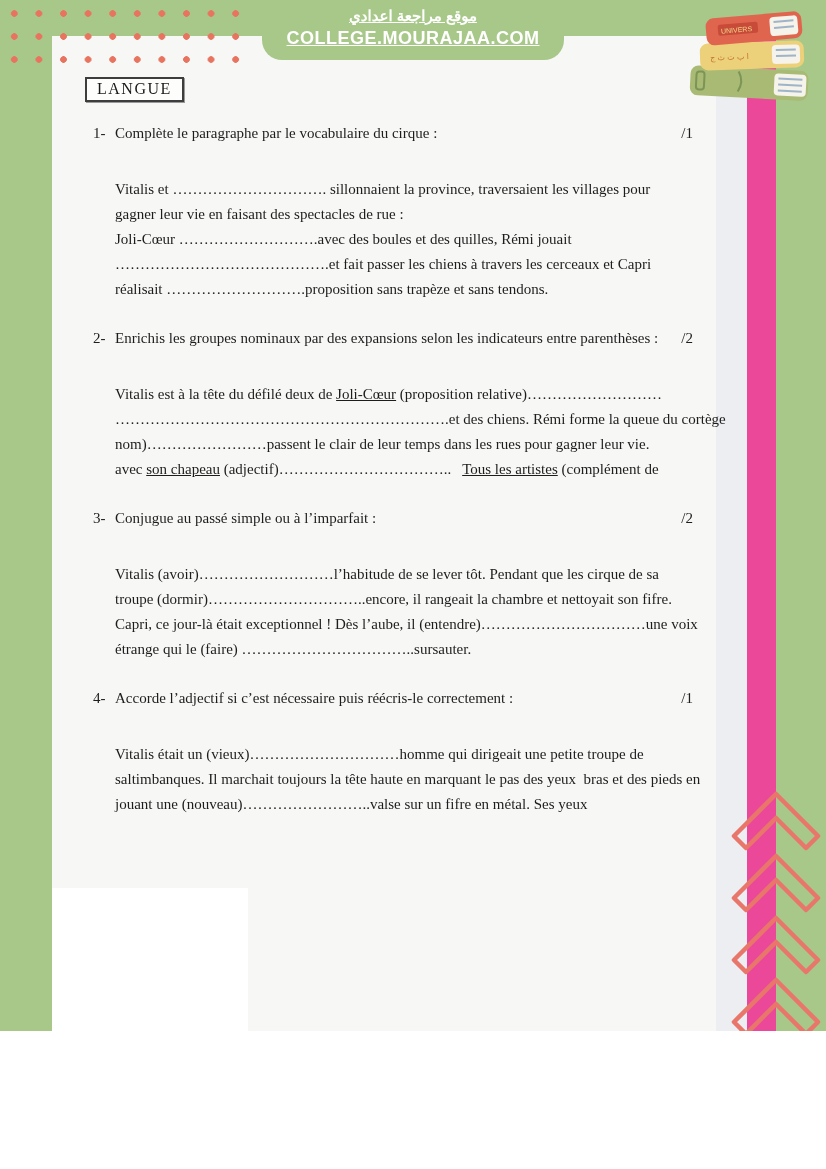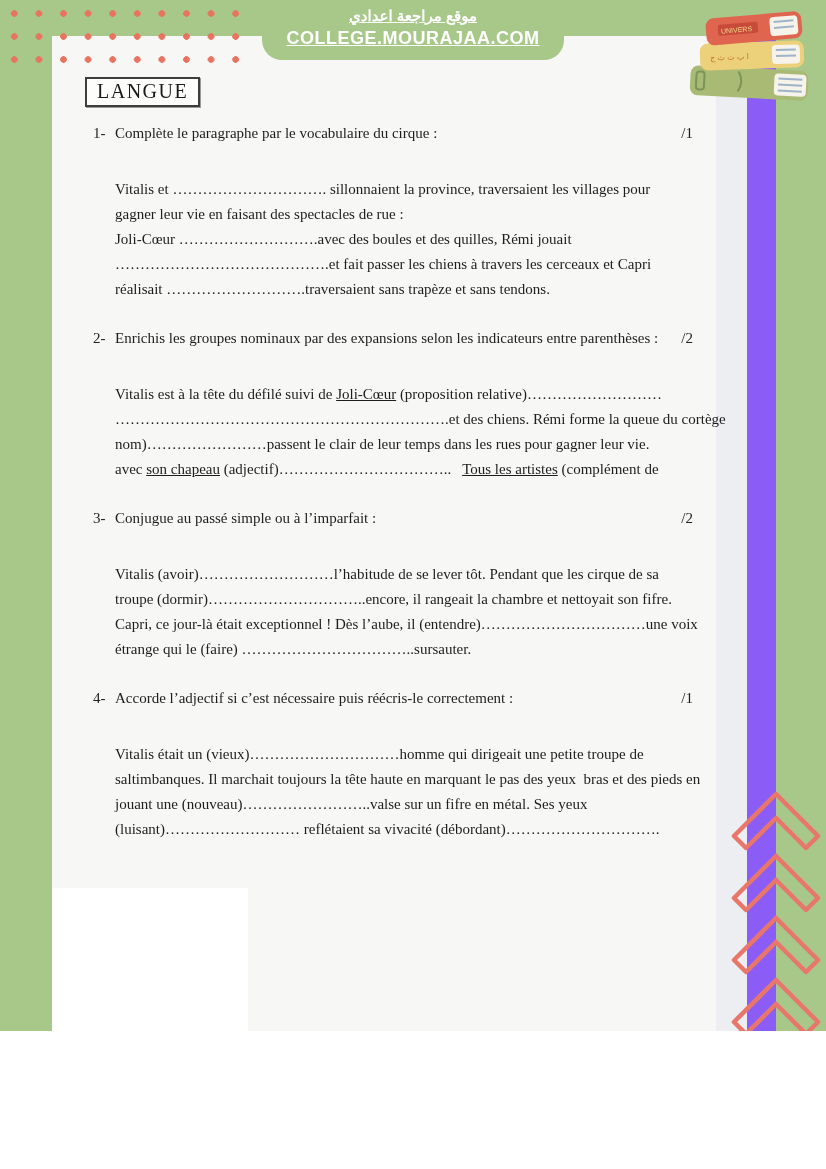--- a/index.html
+++ b/index.html
@@ -1,16 +1,16 @@
 <!DOCTYPE html>
 <html><head>
 <meta charset="utf-8">
 <style>
   html,body{margin:0;padding:0;background:#ffffff;}
-  .frame{position:relative;width:826px;height:1031px;background:#8b5cf6;overflow:hidden;
+  .frame{position:relative;width:826px;height:1031px;background:#ec4899;overflow:hidden;
          font-family:"Liberation Sans",sans-serif;}
 
   
   .band-top{position:absolute;left:0;top:0;width:826px;height:36px;background:#a8c88a;}
   .strip-left{position:absolute;left:0;top:0;width:52px;height:1169px;background:#a8c88a;}
   .strip-right{position:absolute;left:776px;top:0;width:50px;height:1169px;background:#a8c88a;}
   .band-bottom{position:absolute;left:0;top:1110px;width:826px;height:59px;background:#a8c88a;}
   .tab-top{position:absolute;left:262px;top:0;width:302px;height:60px;background:#a8c88a;
            border-radius:0 0 20px 20px;}
   .tab-bottom{position:absolute;left:262px;top:1076px;width:308px;height:44px;background:#a8c88a;
@@ -30,21 +30,21 @@
   
   .hdr{position:absolute;left:160px;top:5px;width:506px;text-align:center;color:#ffffff;font-weight:bold;}
   .hdr .ar{font-size:15px;line-height:21px;text-decoration:underline;direction:rtl;}
   .hdr .url{font-size:18px;line-height:24px;text-decoration:underline;letter-spacing:.5px;}
   .ftr{position:absolute;left:160px;top:1080px;width:506px;text-align:center;color:#ffffff;font-weight:bold;}
   .ftr .ar{font-size:15px;line-height:20px;text-decoration:underline;direction:rtl;}
   .ftr .url{font-size:22px;line-height:28px;text-decoration:underline;letter-spacing:.5px;}
 
   
   .langue{position:absolute;left:85px;top:77px;padding:1px 10px 2px 10px;border:2px solid #3d3d3d;
-          background:#fdfdfc;font-family:"Liberation Serif",serif;font-size:20px;letter-spacing:1.5px;
+          background:#fdfdfc;font-family:"Liberation Serif",serif;font-size:16px;letter-spacing:1.5px;
           color:#1a1a1a;box-shadow:1px 1px 0 #9a9a9a;}
 
   
   .doc-text{position:absolute;left:93px;top:121px;width:600px;
             font-family:"Liberation Serif",serif;font-size:15px;line-height:25px;color:#1d1d1d;}
   .q{margin-bottom:24px;}
   .q-head{display:flex;}
   .q-num{width:22px;flex:none;}
   .q-prompt{flex:1;}
   .q-marks{width:28px;flex:none;text-align:right;}
@@ -121,31 +121,31 @@
         <div class="q-head">
           <span class="q-num">1-</span>
           <span class="q-prompt">Complète le paragraphe par le vocabulaire du cirque :</span>
           <span class="q-marks">/1</span>
         </div>
         <div class="q-body">
           <div class="q-line"><span>Vitalis et …………………………. sillonnaient la province, traversaient les villages pour</span></div>
           <div class="q-line"><span>gagner leur vie en faisant des spectacles de rue :</span></div>
           <div class="q-line"><span>Joli-Cœur ……………………….avec des boules et des quilles, Rémi jouait</span></div>
           <div class="q-line"><span>…………………………………….et fait passer les chiens à travers les cerceaux et Capri</span></div>
-          <div class="q-line"><span>réalisait ……………………….traversaient sans trapèze et sans tendons.</span></div>
+          <div class="q-line"><span>réalisait ……………………….proposition sans trapèze et sans tendons.</span></div>
         </div>
       </div>
       <div class="q">
         <div class="q-head">
           <span class="q-num">2-</span>
           <span class="q-prompt">Enrichis les groupes nominaux par des expansions selon les indicateurs entre parenthèses :</span>
           <span class="q-marks">/2</span>
         </div>
         <div class="q-body">
-          <div class="q-line"><span>Vitalis est à la tête du défilé suivi de </span><span class="u">Joli-Cœur</span><span> (proposition relative)………………………</span></div>
+          <div class="q-line"><span>Vitalis est à la tête du défilé deux de </span><span class="u">Joli-Cœur</span><span> (proposition relative)………………………</span></div>
           <div class="q-line"><span>………………………………………………………….et des chiens. Rémi forme la queue du cortège</span></div>
           <div class="q-line"><span>nom)……………………passent le clair de leur temps dans les rues pour gagner leur vie.</span></div>
           <div class="q-line"><span>avec </span><span class="u">son chapeau</span><span> (adjectif)……………………………..   </span><span class="u">Tous les artistes</span><span> (complément de</span></div>
         </div>
       </div>
       <div class="q">
         <div class="q-head">
           <span class="q-num">3-</span>
           <span class="q-prompt">Conjugue au passé simple ou à l’imparfait :</span>
           <span class="q-marks">/2</span>
@@ -160,21 +160,20 @@
       <div class="q">
         <div class="q-head">
           <span class="q-num">4-</span>
           <span class="q-prompt">Accorde l’adjectif si c’est nécessaire puis réécris-le correctement :</span>
           <span class="q-marks">/1</span>
         </div>
         <div class="q-body">
           <div class="q-line"><span>Vitalis était un (vieux)…………………………homme qui dirigeait une petite troupe de</span></div>
           <div class="q-line"><span>saltimbanques. Il marchait toujours la tête haute en marquant le pas des yeux  bras et des pieds en</span></div>
           <div class="q-line"><span>jouant une (nouveau)……………………..valse sur un fifre en métal. Ses yeux</span></div>
-          <div class="q-line"><span>(luisant)……………………… reflétaient sa vivacité (débordant)………………………….</span></div>
         </div>
       </div>
     </div>
 
   <svg class="abs" style="left:726px;top:786px;" width="100" height="315" viewBox="0 0 100 315">
     <g fill="none" stroke="#e8766a" stroke-width="4.5" stroke-linejoin="round">
       <path transform="translate(0,0)" d="M8,50 L50,8 L92,50 L80,62 L50,32 L20,62 Z"></path>
       <path transform="translate(0,62)" d="M8,50 L50,8 L92,50 L80,62 L50,32 L20,62 Z"></path>
       <path transform="translate(0,124)" d="M8,50 L50,8 L92,50 L80,62 L50,32 L20,62 Z"></path>
       <path transform="translate(0,186)" d="M8,50 L50,8 L92,50 L80,62 L50,32 L20,62 Z"></path>

